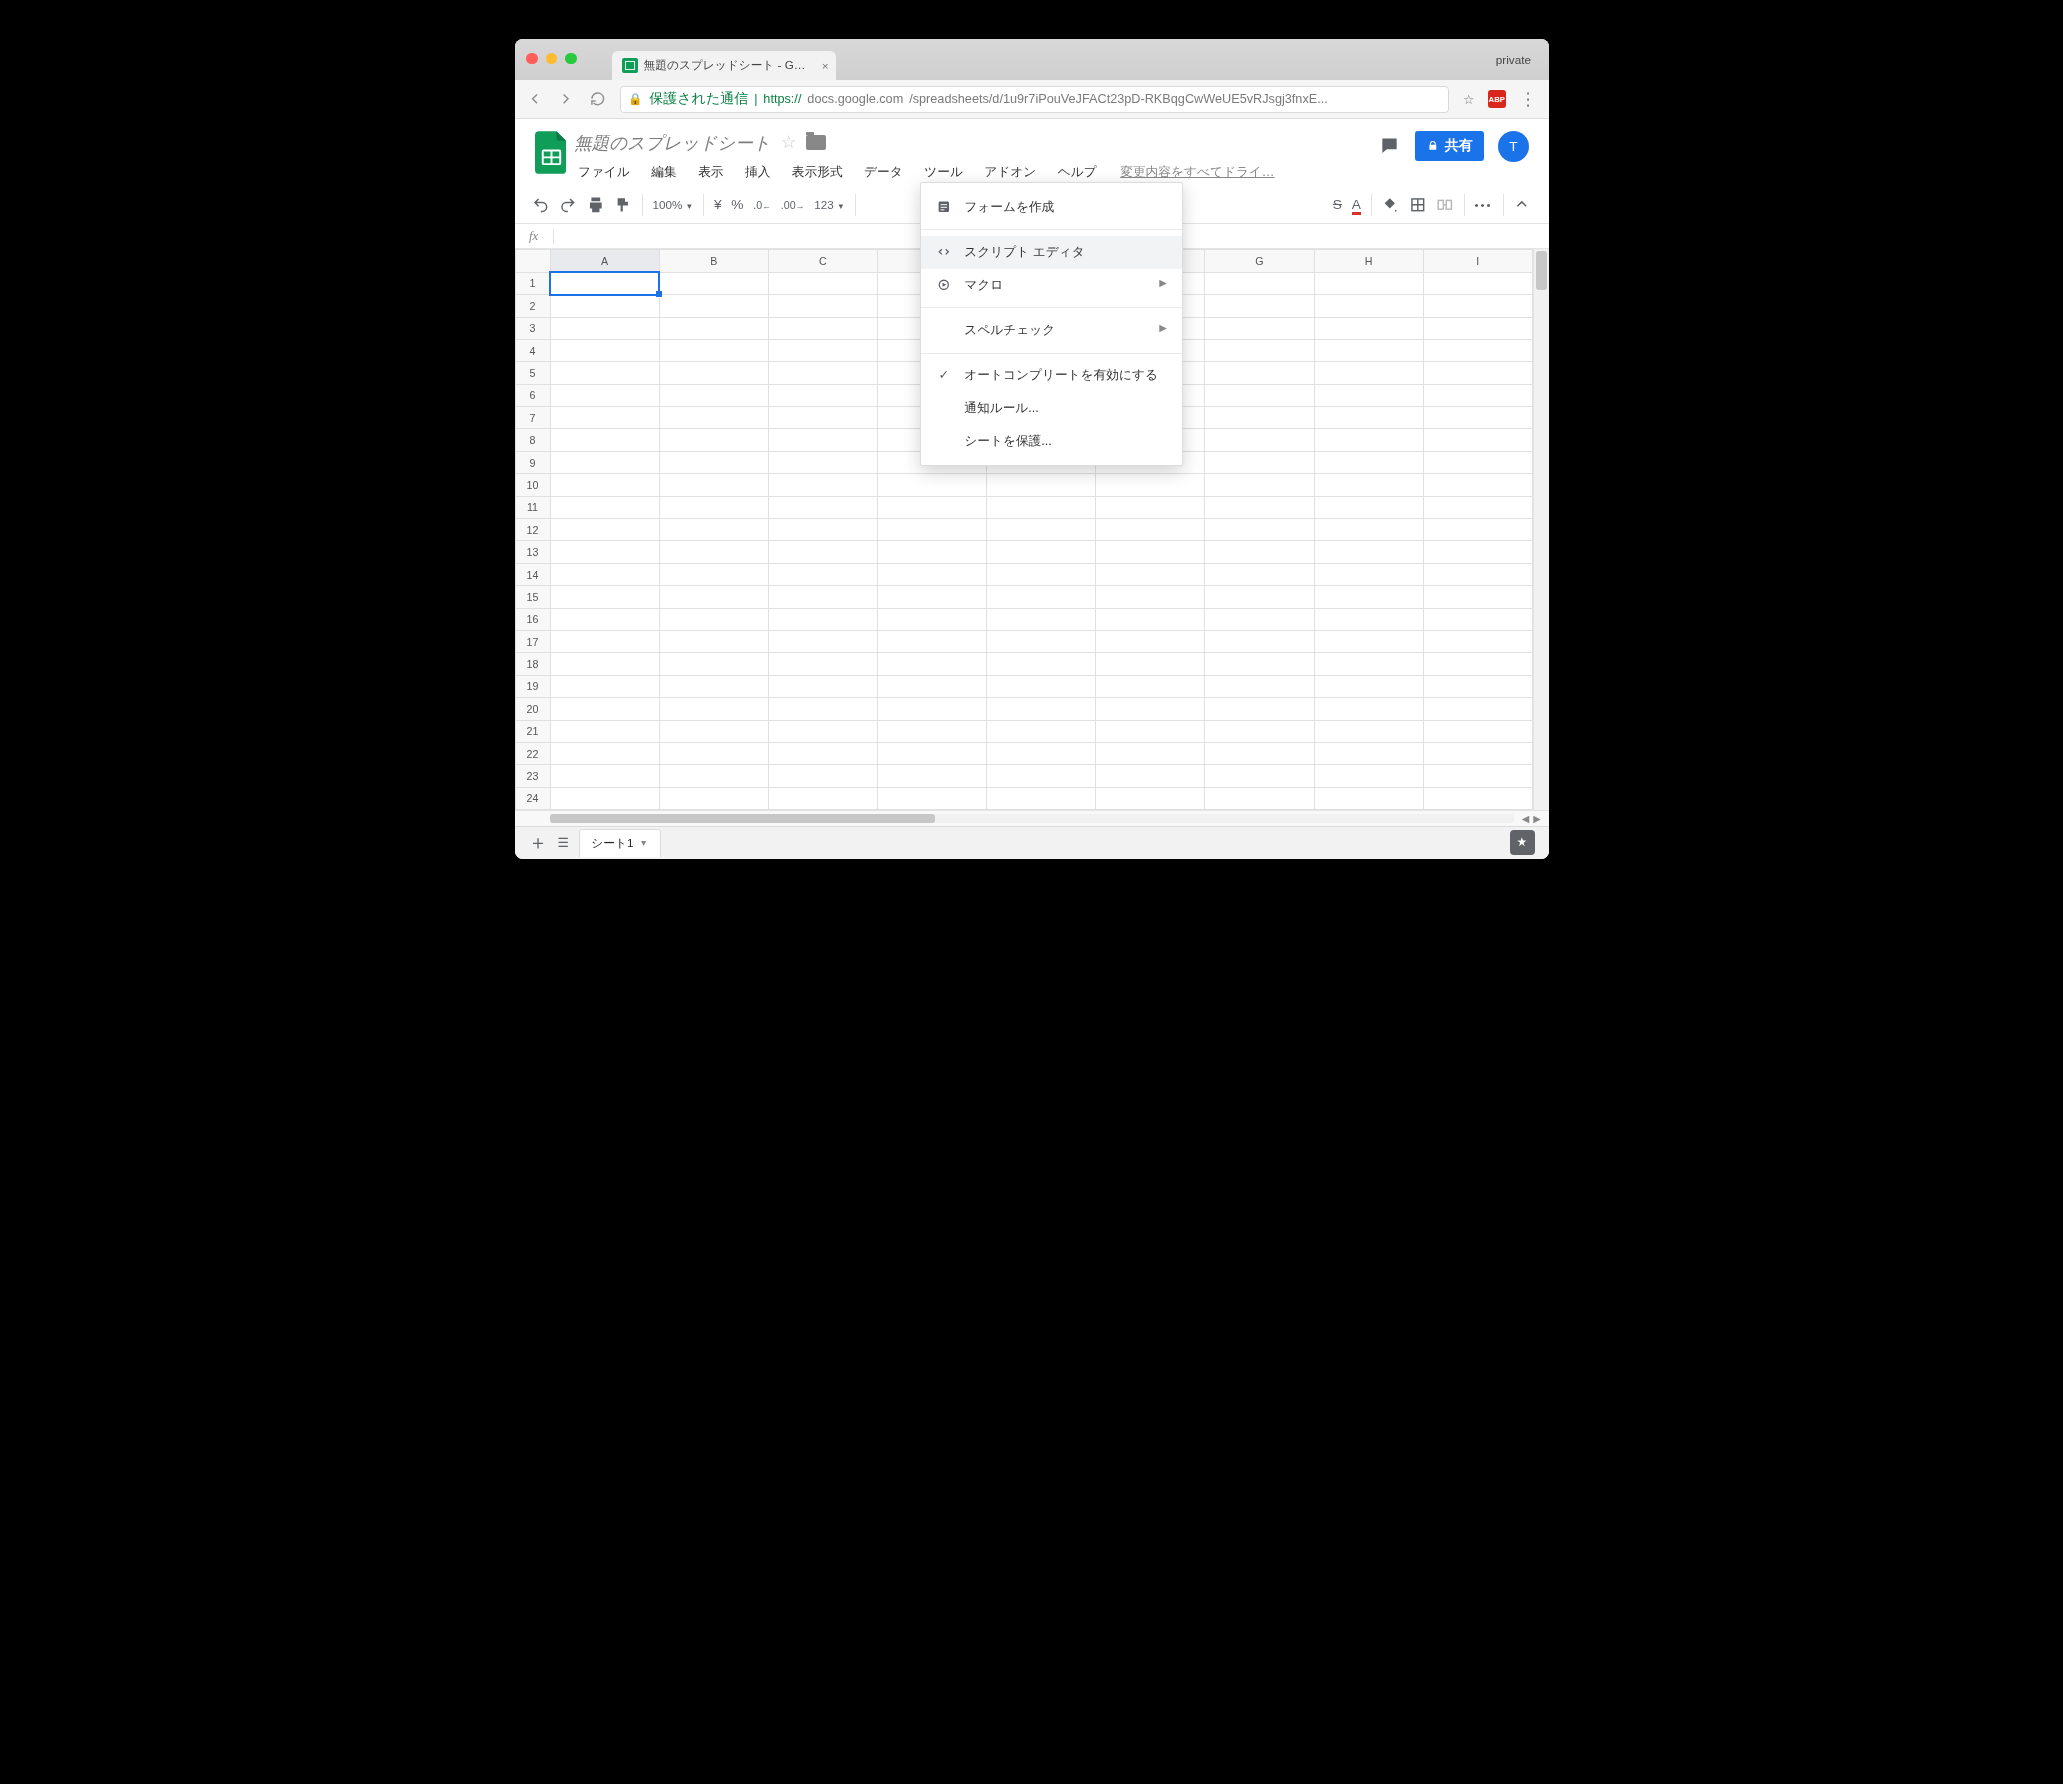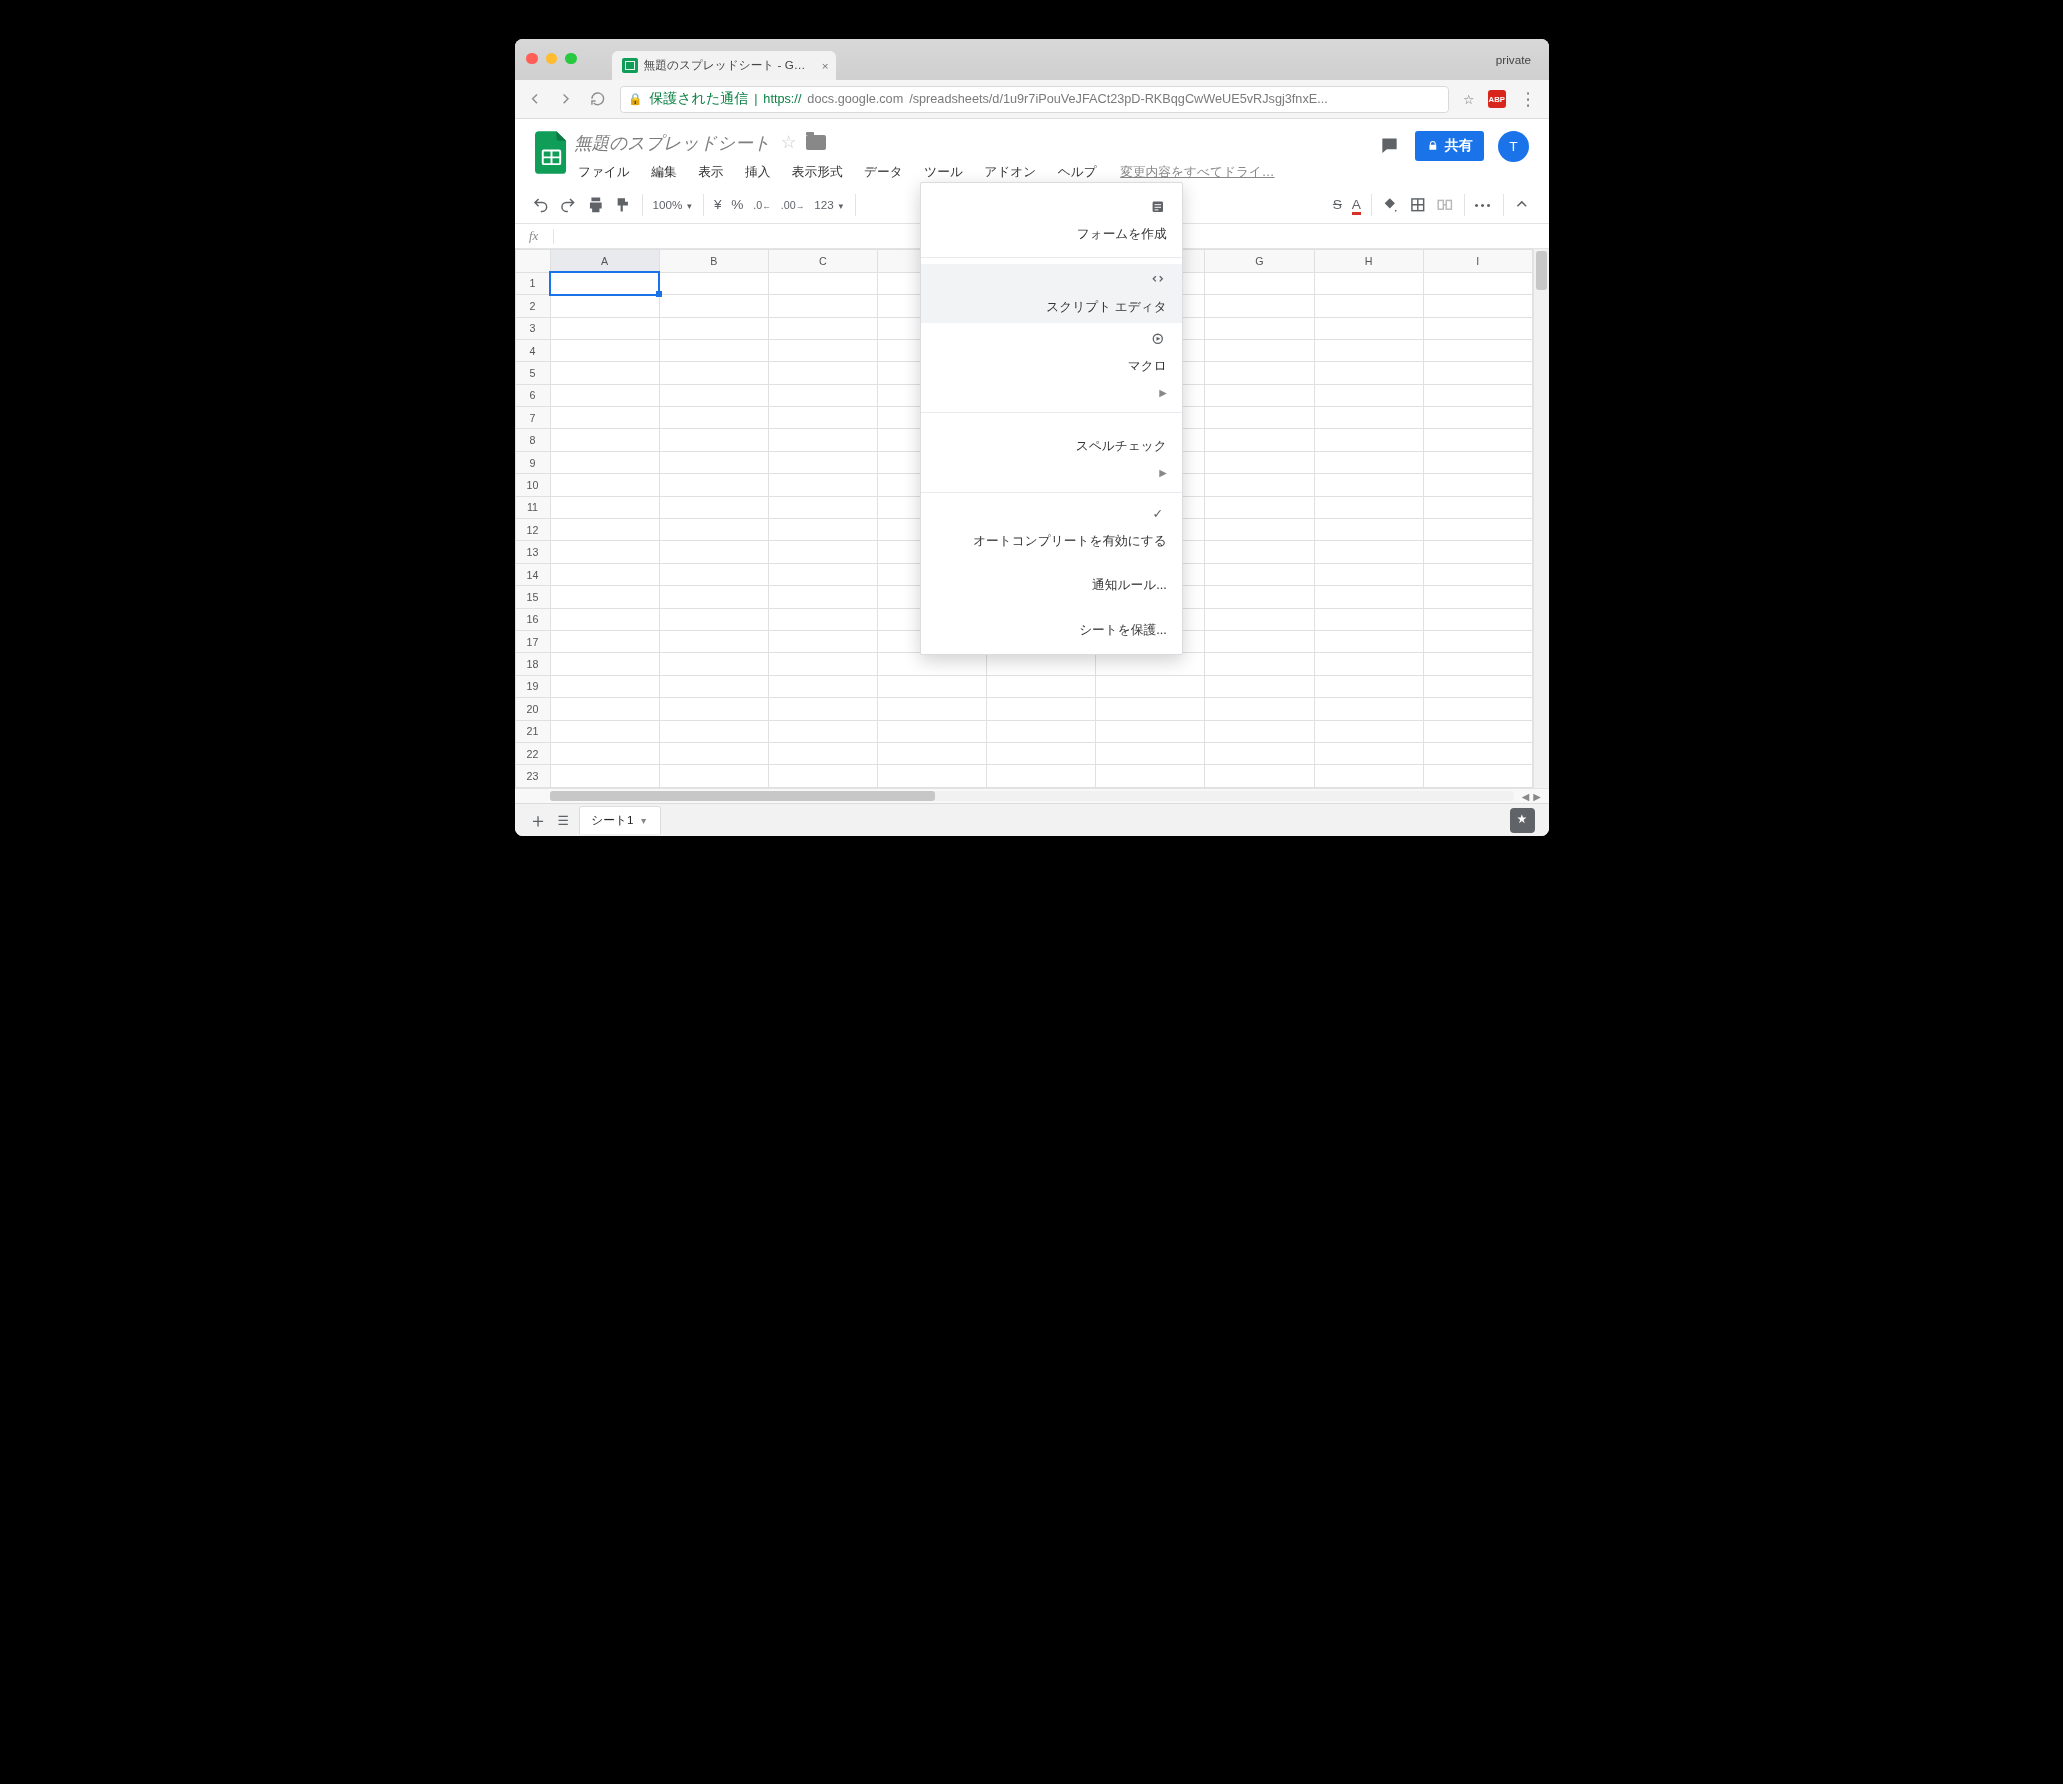--- a/index.html
+++ b/index.html
@@ -132,21 +132,21 @@
   .sheet-tab{background:#fff;border:1px solid #dcdcdc;border-bottom:none;padding:5.9px 11.7px;border-radius:2.9px 2.9px 0 0;display:flex;align-items:center;gap:5.9px;font-size:11.7px;}
   .sheet-tab .dd{color:#888;font-size:8.8px;}
   .explore{margin-left:auto;width:25px;height:25px;background:#606367;border-radius:3.9px;display:flex;align-items:center;justify-content:center;}
   .explore svg{fill:#fff;}
 
   
   .dropdown{
     position:absolute;left:0;top:21.5px;width:263px;background:#fff;border:1px solid #dadce0;box-shadow:0 5.9px 17.6px rgba(0,0,0,.18);
     padding:7.8px 0;z-index:20;font-size:12.7px;color:#333;border-radius:2px;
   }
-  .dropdown .item{display:flex;align-items:flex-end;gap:11.7px;padding:7.8px 15.6px 7.8px 13.7px;flex-direction:column;}
+  .dropdown .item{display:flex;align-items:flex-start;gap:11.7px;padding:7.8px 15.6px 7.8px 13.7px;}
   .dropdown .item.hover{background:#f1f3f4;}
   .dropdown .sep{height:1px;background:#e8eaed;margin:5.9px 0;}
   .dropdown .ico{width:17.6px;display:flex;justify-content:center;color:#5f6368;}
   .dropdown .sub{margin-left:auto;color:#888;font-size:9.8px;}
   .dropdown .check{color:#5f6368;}
 
 </style>
 </head>
 <body>
 
@@ -637,20 +637,32 @@
               <td></td>
               <td></td>
               <td></td>
               <td></td>
               <td></td>
               <td></td>
               <td></td>
               <td></td>
               <td></td>
             </tr>
+            <tr>
+              <td class="rowhead">24</td>
+              <td></td>
+              <td></td>
+              <td></td>
+              <td></td>
+              <td></td>
+              <td></td>
+              <td></td>
+              <td></td>
+              <td></td>
+            </tr>
           </tbody>
       </table>
     </div>
     <div class="sheet-scroll">
         <div class="thumb"></div>
       </div>
   </div>
 
   <div class="hscroll-row">
     <div class="hscroll-track">

